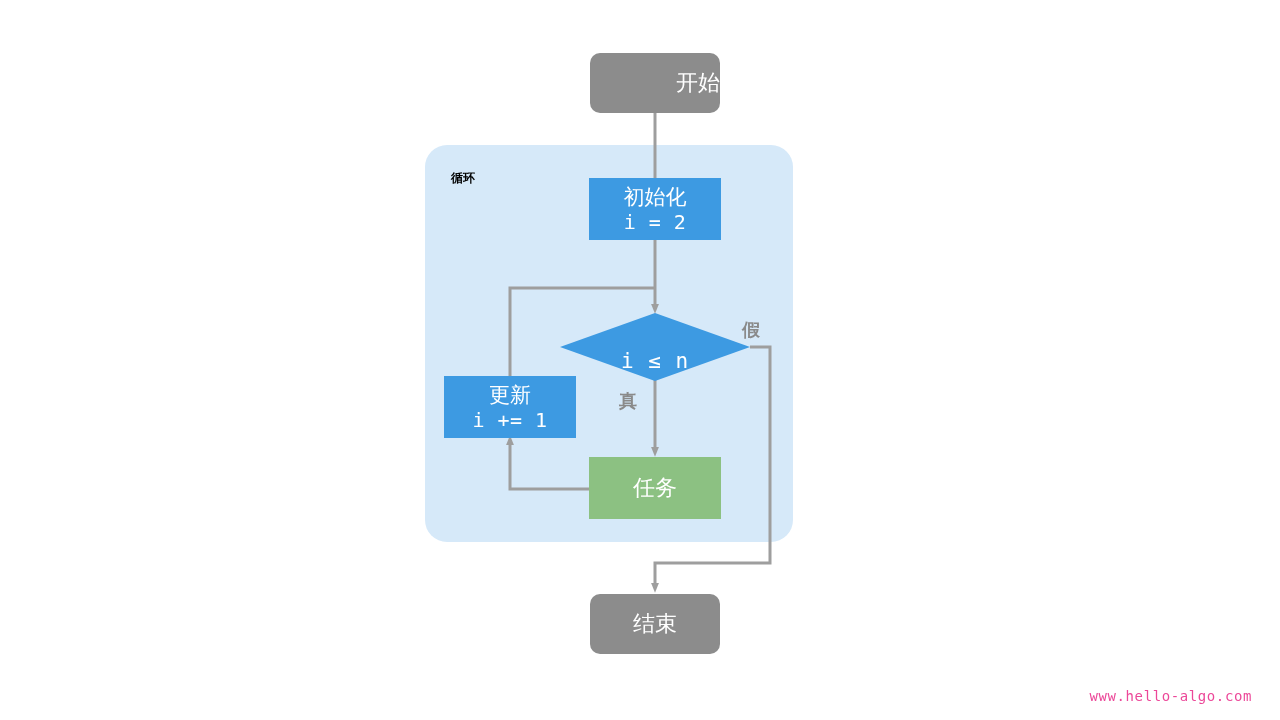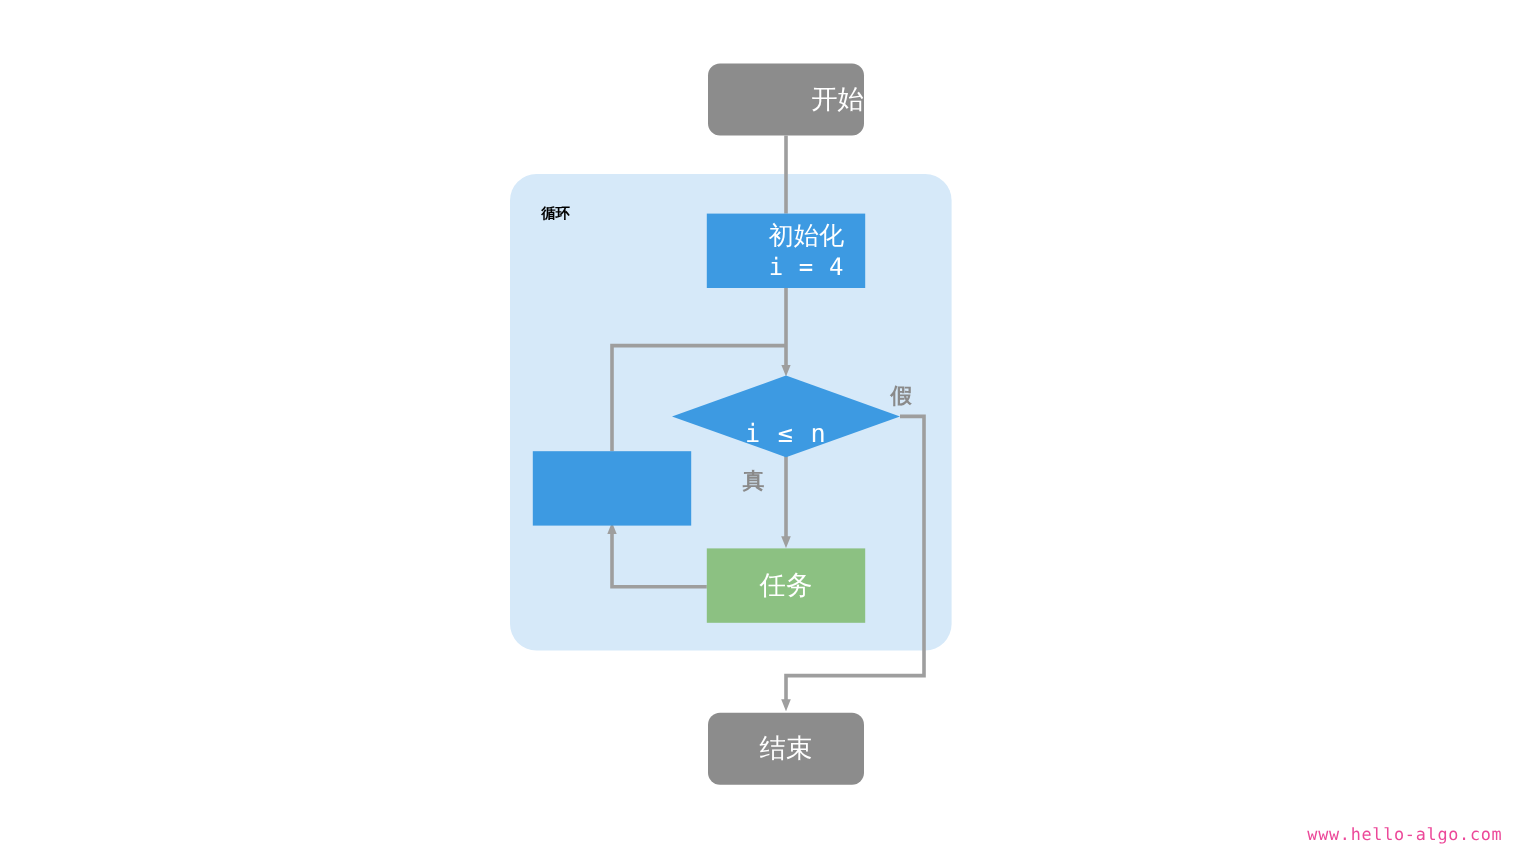--- a/index.html
+++ b/index.html
@@ -119,29 +119,33 @@
 
     <rect x="590" y="594" width="130" height="60" rx="10" ry="10" fill="#8c8c8c"></rect>
   </svg>
 
   <div class="group-title" style="left:451px; top:170px;">循环</div>
 
   <div class="node-label" style="left:590px; top:53px; width:130px; height:60px;align-items:flex-end;">
     <span class="terminal-label">开始</span>
   </div>
 
-  <div class="node-label" style="left:606px; top:178px; width:132px; height:62px;">
+  <div class="node-label" style="left:589px; top:178px; width:132px; height:62px;">
     <span class="cjk-line">初始化</span>
-    <span class="mono-line">i = 4</span>
+    <span class="mono-line">i = 2</span>
   </div>
 
   <div class="node-label" style="left:560px; top:315px; width:190px; height:64px;">
     <span class="diamond-label">i ≤ n</span>
   </div>
 
+  <div class="node-label" style="left:444px; top:376px; width:132px; height:62px;">
+    <span class="cjk-line">更新</span>
+    <span class="mono-line">i += 1</span>
+  </div>
 
   <div class="node-label" style="left:589px; top:457px; width:132px; height:62px;">
     <span class="terminal-label">任务</span>
   </div>
 
   <div class="node-label" style="left:590px; top:594px; width:130px; height:60px;">
     <span class="terminal-label">结束</span>
   </div>
 
   <div class="edge-label" style="left:619px; top:389px;">真</div>

